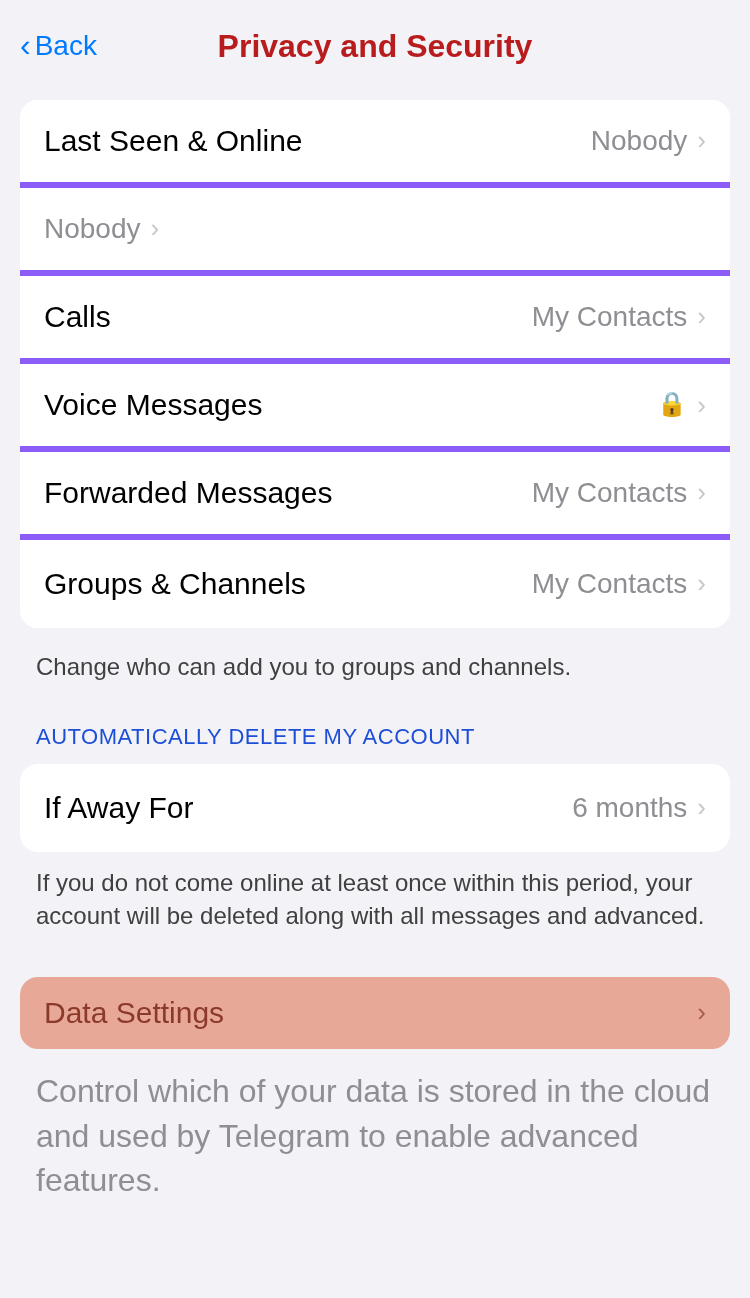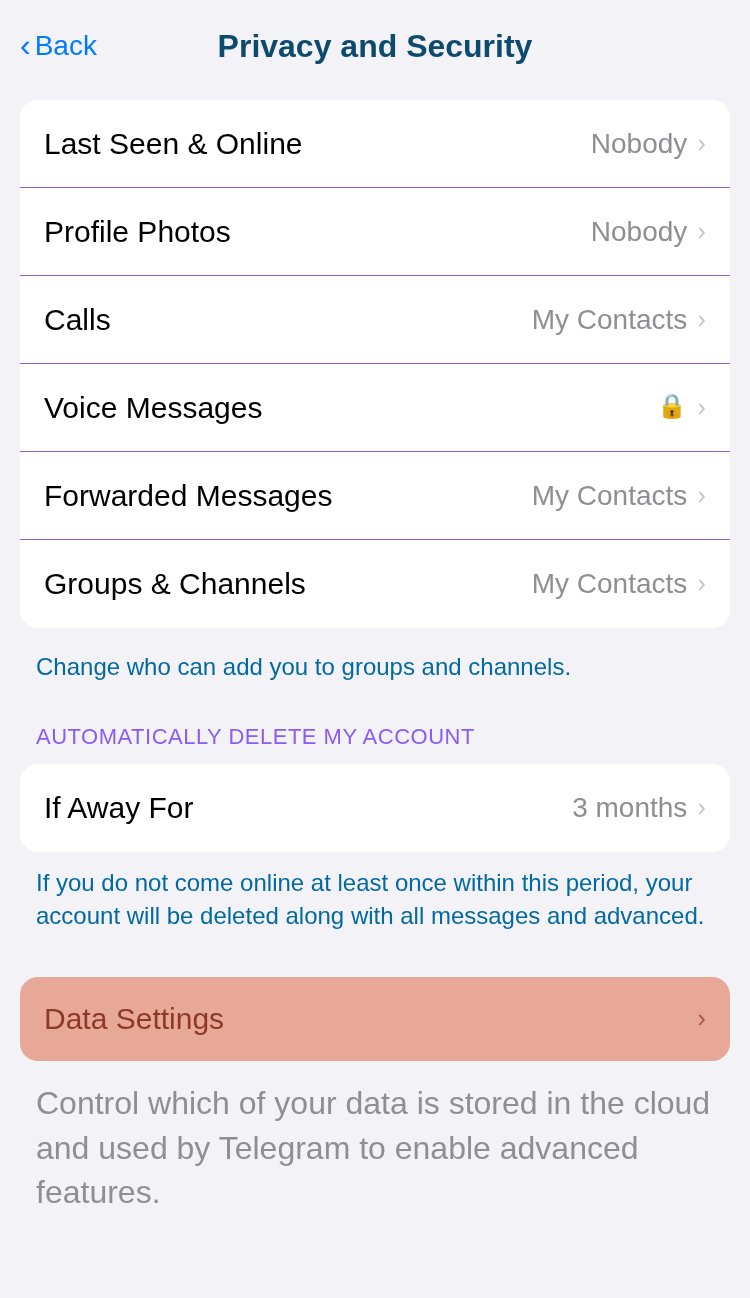--- a/index.html
+++ b/index.html
@@ -46,38 +46,38 @@
     .back-label {
       font-size: 28px;
     }
 
     .nav-title {
       position: absolute;
       left: 50%;
       transform: translateX(-50%);
       font-size: 32px;
       font-weight: 700;
-      color: #0c4a6e;
+      color: #b91c1c;
     }
 
     
     .settings-group {
       background: #fff;
       border-radius: 18px;
       margin: 12px 20px;
       overflow: hidden;
     }
 
     .settings-item {
       display: flex;
       align-items: center;
       justify-content: space-between;
       padding: 0 24px;
       height: 88px;
-      border-bottom: 1px solid #8b5cf6;
+      border-bottom: 6px solid #8b5cf6;
       cursor: pointer;
       background: #fff;
     }
 
     .settings-item:last-child {
       border-bottom: none;
     }
 
     .item-left {
       font-size: 30px;
@@ -100,29 +100,29 @@
 
     .lock-icon {
       font-size: 24px;
       color: #8e8e93;
     }
 
     
     .section-hint {
       padding: 10px 36px 20px 36px;
       font-size: 24px;
-      color: #0369a1;
+      color: #404040;
       line-height: 1.4;
     }
 
     
     .section-label {
       padding: 20px 36px 10px 36px;
       font-size: 22px;
-      color: #8b5cf6;
+      color: #1d4ed8;
       letter-spacing: 0.5px;
       text-transform: uppercase;
     }
 
     
     .auto-delete-group {
       background: #ec4899;
       border-radius: 18px;
       margin: 4px 20px;
       overflow: hidden;
@@ -134,21 +134,21 @@
       border-radius: 18px;
       margin: 24px 20px 10px 20px;
       overflow: hidden;
     }
 
     .data-settings-item {
       display: flex;
       align-items: center;
       justify-content: space-between;
       padding: 0 24px;
-      height: 84px;
+      height: 72px;
       cursor: pointer;
     }
 
     .data-settings-label {
       font-size: 30px;
       color: #8b3a2a;
       font-weight: 400;
     }
 
     .data-settings-chevron {
@@ -179,21 +179,20 @@
 
   <div class="settings-item">
     <span class="item-left">Last Seen &amp; Online</span>
     <span class="item-right">
       <span>Nobody</span>
       <span class="chevron">›</span>
     </span>
   </div>
 
   <div class="settings-item">
-    <span class="item-left">Profile Photos</span>
     <span class="item-right">
       <span>Nobody</span>
       <span class="chevron">›</span>
     </span>
   </div>
 
   <div class="settings-item">
     <span class="item-left">Calls</span>
     <span class="item-right">
       <span>My Contacts</span>
@@ -228,21 +227,21 @@
 </div>
 
 <div class="section-hint">Change who can add you to groups and channels.</div>
 
 <div class="section-label">AUTOMATICALLY DELETE MY ACCOUNT</div>
 
 <div class="auto-delete-group">
   <div class="settings-item">
     <span class="item-left">If Away For</span>
     <span class="item-right">
-      <span>3 months</span>
+      <span>6 months</span>
       <span class="chevron">›</span>
     </span>
   </div>
 </div>
 
 <div class="section-hint">If you do not come online at least once within this period, your account will be deleted along with all messages and advanced.</div>
 
 <div class="data-settings-group">
   <div class="data-settings-item">
     <span class="data-settings-label">Data Settings</span>

